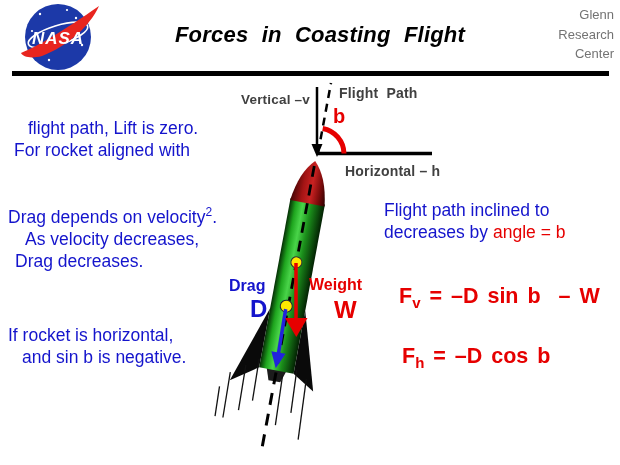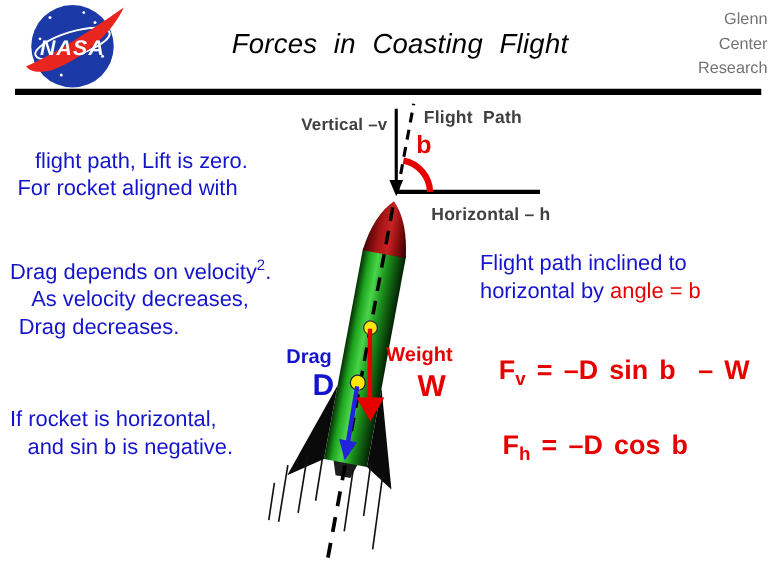--- a/index.html
+++ b/index.html
@@ -14,21 +14,21 @@
   .abs{position:absolute;}
   .blue{color:var(--blue-text);}
   .red{color:var(--red);}
   .note{font-size:17.5px;line-height:22px;color:var(--blue-text);white-space:nowrap;}
   .note sup{font-size:12px;}
   .axis-label{font-weight:bold;color:#404040;font-size:14px;white-space:nowrap;letter-spacing:.2px;}
   .eq{font-weight:bold;color:var(--red);font-size:21.5px;white-space:pre;word-spacing:3px;}
   .eq sub{font-size:15px;}
   .force-word{font-size:16px;font-weight:bold;white-space:nowrap;}
   .force-sym{font-size:24px;font-weight:bold;}
-  #title{font-size:22px;font-weight:normal;font-style:italic;color:#000;
+  #title{font-size:22px;font-weight:bold;font-style:italic;color:#000;
          text-align:center;word-spacing:7px;letter-spacing:.2px;white-space:nowrap;}
   #org{font-size:13px;line-height:19.5px;color:#737373;text-align:right;}
   #rule{background:#000;}
   svg{display:block;}
 </style>
 </head>
 <body>
 
 <svg class="abs" style="left:0;top:0" width="620" height="465" viewBox="0 0 620 465">
   <defs>
@@ -112,22 +112,22 @@
   </g>
   <ellipse cx="50" cy="34" rx="31" ry="9.5" fill="none" stroke="#fff" stroke-width="1.6" transform="rotate(-17 50 34)"></ellipse>
   <path d="M13,52 C30,45 55,30 91,5 C82,25 60,45 34,55 C23,58 15,56 13,52 Z" fill="var(--logo-red)"></path>
   <text x="50" y="43" text-anchor="middle" fill="#fff" font-family="Liberation Sans, sans-serif" font-size="17" font-weight="bold" font-style="italic" letter-spacing="1">NASA</text>
 </svg>
 
 <div id="title" class="abs" style="left:140px;top:22px;width:360px">Forces in Coasting Flight</div>
 
 <div id="org" class="abs" style="right:6px;top:5px;width:150px">
   <div>Glenn</div>
+  <div>Research</div>
   <div>Center</div>
-  <div>Research</div>
 </div>
 
 <div id="rule" class="abs" style="left:12px;top:71px;width:597px;height:4.5px"></div>
 
 <div class="abs axis-label" style="left:241px;top:92px;font-size:13.5px">Vertical –v</div>
 <div class="abs axis-label" style="left:339px;top:85px;word-spacing:4px">Flight Path</div>
 <div class="abs red" style="left:333px;top:105px;font-size:20px;font-weight:bold">b</div>
 <div class="abs axis-label" style="left:345px;top:163px">Horizontal – h</div>
 
 <div class="abs note" style="left:14px;top:117px">
@@ -141,21 +141,21 @@
   <div style="margin-left:7px">Drag decreases.</div>
 </div>
 
 <div class="abs note" style="left:8px;top:324px">
   <div>If rocket is horizontal,</div>
   <div style="margin-left:14px">and sin b is negative.</div>
 </div>
 
 <div class="abs note" style="left:384px;top:199px">
   <div>Flight path inclined to</div>
-  <div><span>horizontal by </span><span class="red">angle = b</span></div>
+  <div><span>decreases by </span><span class="red">angle = b</span></div>
 </div>
 
 <div class="abs force-word blue" style="left:229px;top:277px">Drag</div>
 <div class="abs force-sym blue" style="left:250px;top:295px">D</div>
 <div class="abs force-word red" style="left:309px;top:276px">Weight</div>
 <div class="abs force-sym red" style="left:334px;top:296px">W</div>
 
 <div class="abs eq" style="left:399px;top:284px"><span>F</span><sub>v</sub><span> = –D sin b  – W</span></div>
 <div class="abs eq" style="left:402px;top:344px"><span>F</span><sub>h</sub><span> = –D cos b</span></div>
 

